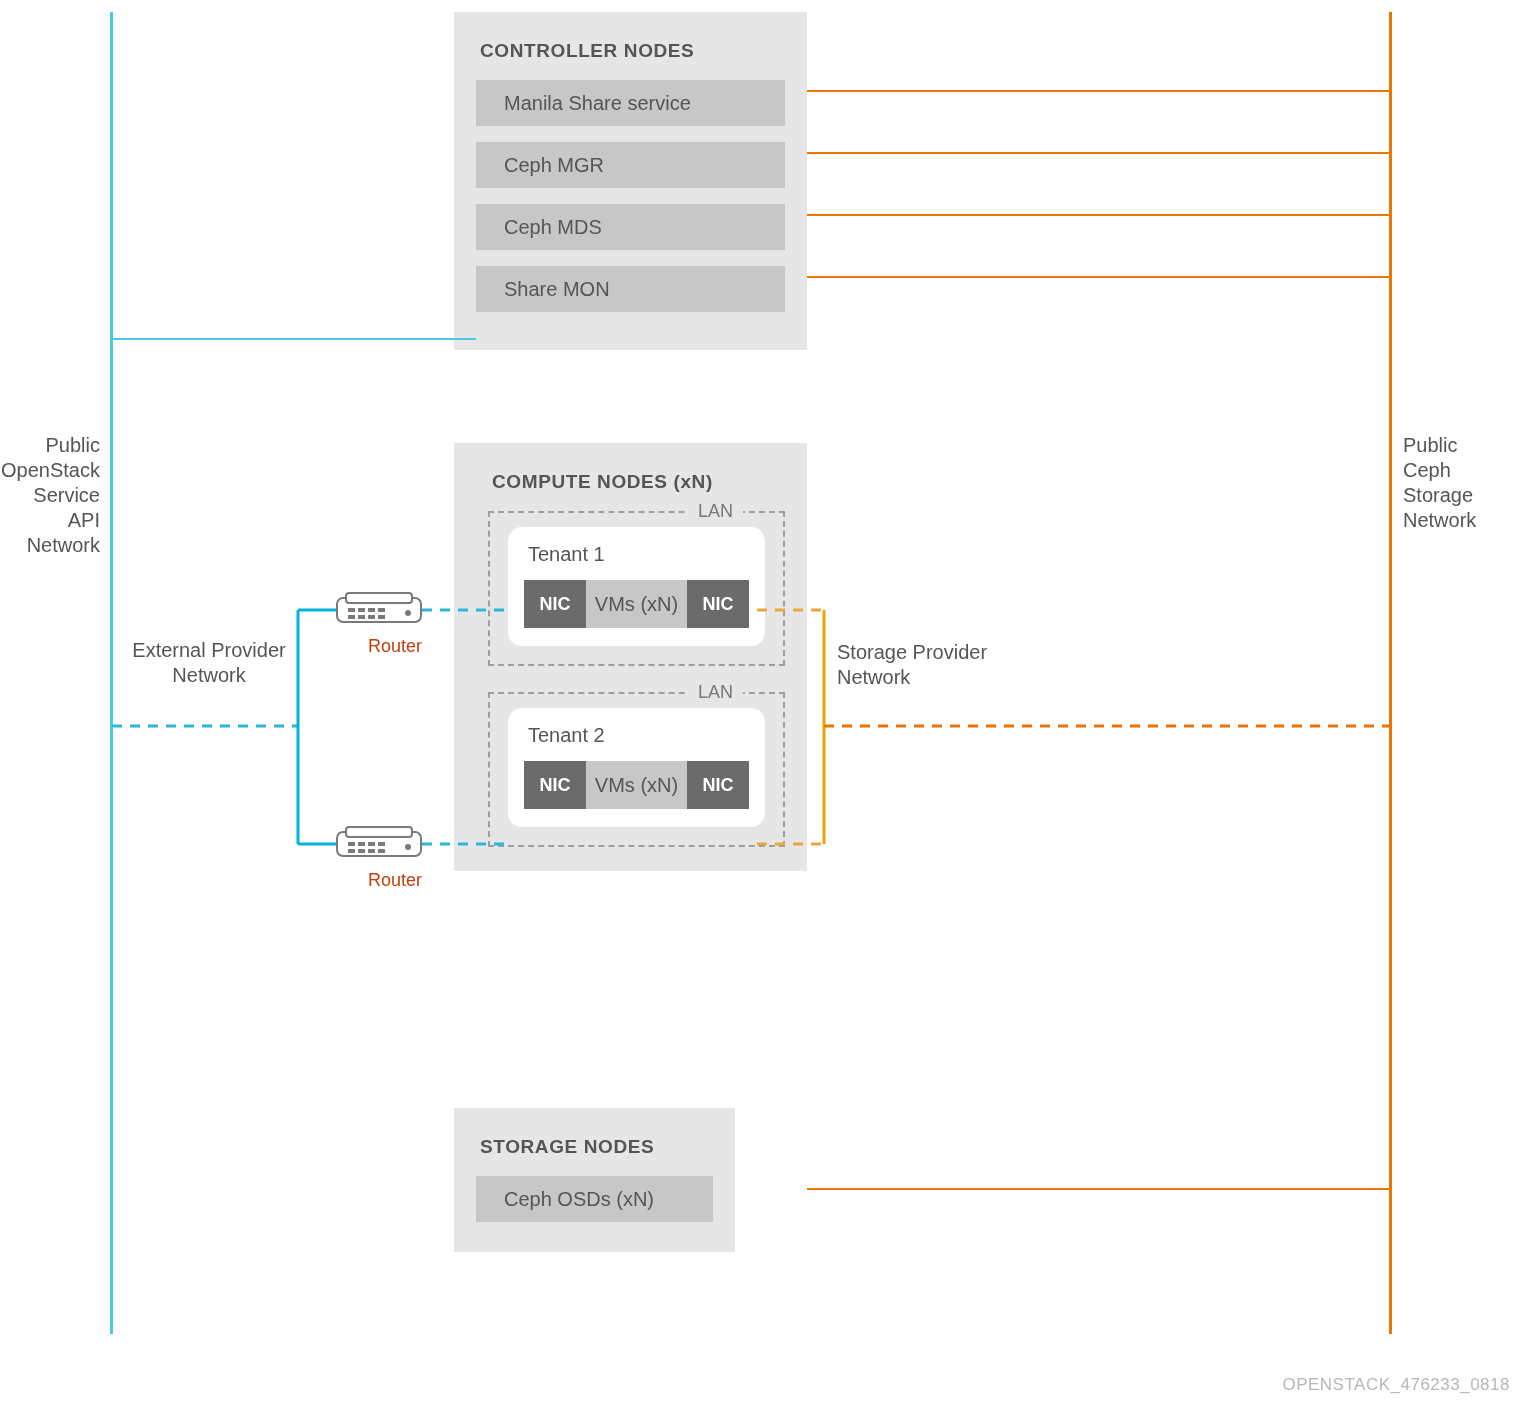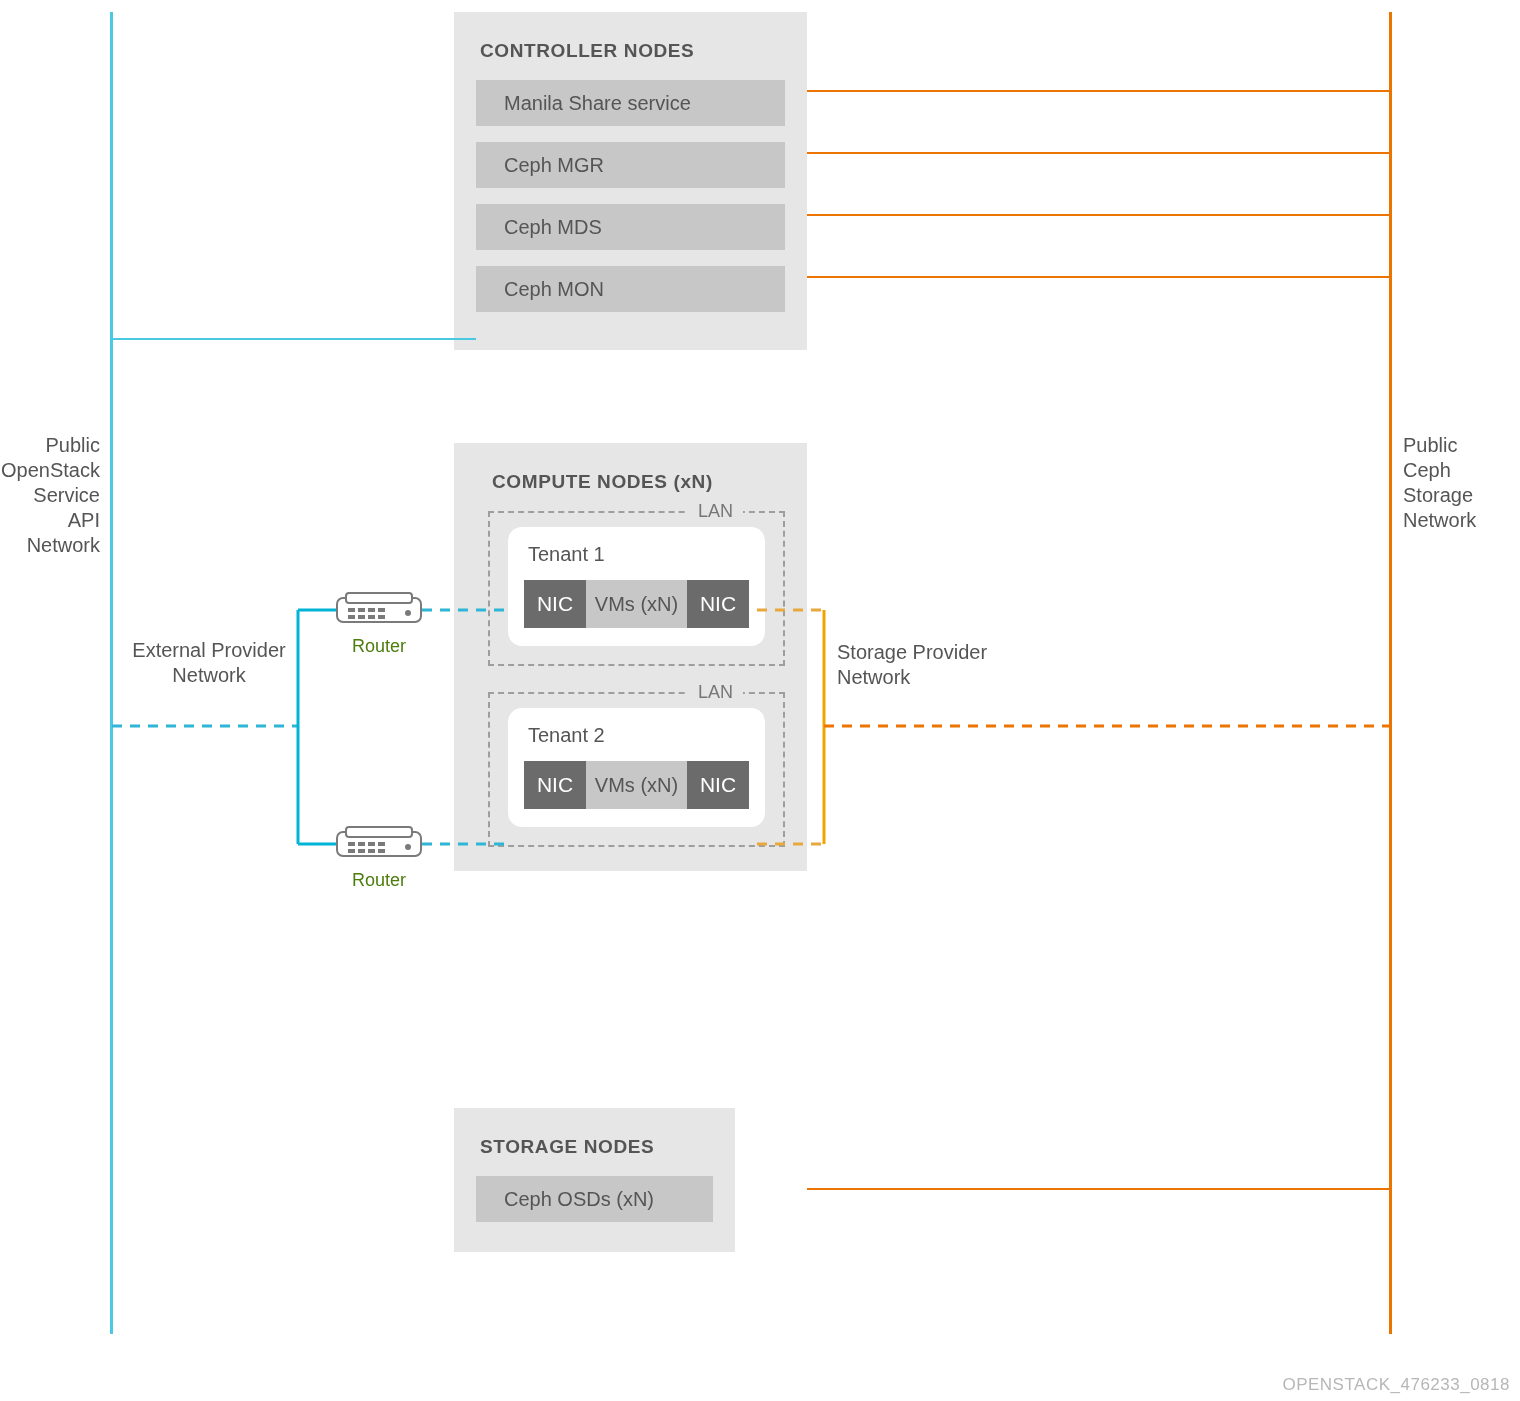--- a/index.html
+++ b/index.html
@@ -15,25 +15,25 @@
 
   .panel { position: absolute; background: #e6e6e6; padding: 22px; }
   .panel-title { font-size: 19px; font-weight: 700; letter-spacing: .6px; color: #555; margin: 6px 0 18px 4px; }
   .row { background: #c7c7c7; height: 46px; display: flex; align-items: center; padding-left: 28px; font-size: 20px; color: #555; margin-bottom: 16px; }
 
   .lan-box { border: 2px dashed #9e9e9e; position: relative; padding: 14px 18px 18px 18px; background: #e6e6e6; }
   .lan-tag { position: absolute; top: -12px; right: 40px; background: #e6e6e6; padding: 0 10px; font-size: 18px; color: #777; }
   .tenant { background: #fff; padding: 14px 16px 18px 16px; border-radius: 14px; }
   .tenant-title { font-size: 20px; color: #555; margin: 2px 0 14px 4px; }
   .vmrow { background: #c7c7c7; height: 48px; display: flex; align-items: center; }
-  .nic { background: #6b6b6b; color: #fff; height: 48px; width: 62px; display: flex; align-items: center; justify-content: center; font-size: 21px; }
+  .nic { background: #6b6b6b; color: #fff; height: 48px; width: 62px; display: flex; align-items: center; justify-content: center; font-size: 18px; font-weight: bold; }
   .vmlabel { flex: 1; text-align: center; font-size: 20px; color: #555; }
 
   .router-wrap { position: absolute; text-align: center; }
-  .router-label { font-size: 18px; color: #4d7c0f; margin-top: 4px; }
+  .router-label { font-size: 18px; color: #c2410c; margin-top: 4px; text-align: right; }
 
   .footer-id { position: absolute; right: 10px; bottom: 6px; font-size: 17px; letter-spacing: .5px; color: #b7b7b7; }
 
   svg.connector { position: absolute; overflow: visible; pointer-events: none; }
 </style>
 </head>
 <body>
 
 <div class="vbar blue" style="left:110px; top:12px; height:1322px;"></div>
 <div class="vbar orange" style="left:1389px; top:12px; height:1322px;"></div>
@@ -44,21 +44,21 @@
 Network</div>
 <div class="net-label right" style="left:1403px; top:433px; width:120px; white-space:pre-line;">Public
 Ceph Storage
 Network</div>
 
 <div class="panel" style="left:454px; top:12px; width:353px;">
   <div class="panel-title">CONTROLLER NODES</div>
   <div class="row">Manila Share service</div>
   <div class="row">Ceph MGR</div>
   <div class="row">Ceph MDS</div>
-  <div class="row">Ceph MON</div>
+  <div class="row">Share MON</div>
 </div>
 
 <svg class="connector" style="left:0; top:0; width:1520px; height:420px;">
   <line x1="807" y1="91" x2="1389" y2="91" stroke="#eb7500" stroke-width="2"></line>
   <line x1="807" y1="153" x2="1389" y2="153" stroke="#eb7500" stroke-width="2"></line>
   <line x1="807" y1="215" x2="1389" y2="215" stroke="#eb7500" stroke-width="2"></line>
   <line x1="807" y1="277" x2="1389" y2="277" stroke="#eb7500" stroke-width="2"></line>
 </svg>
 
 <svg class="connector" style="left:0; top:0; width:500px; height:400px;">

